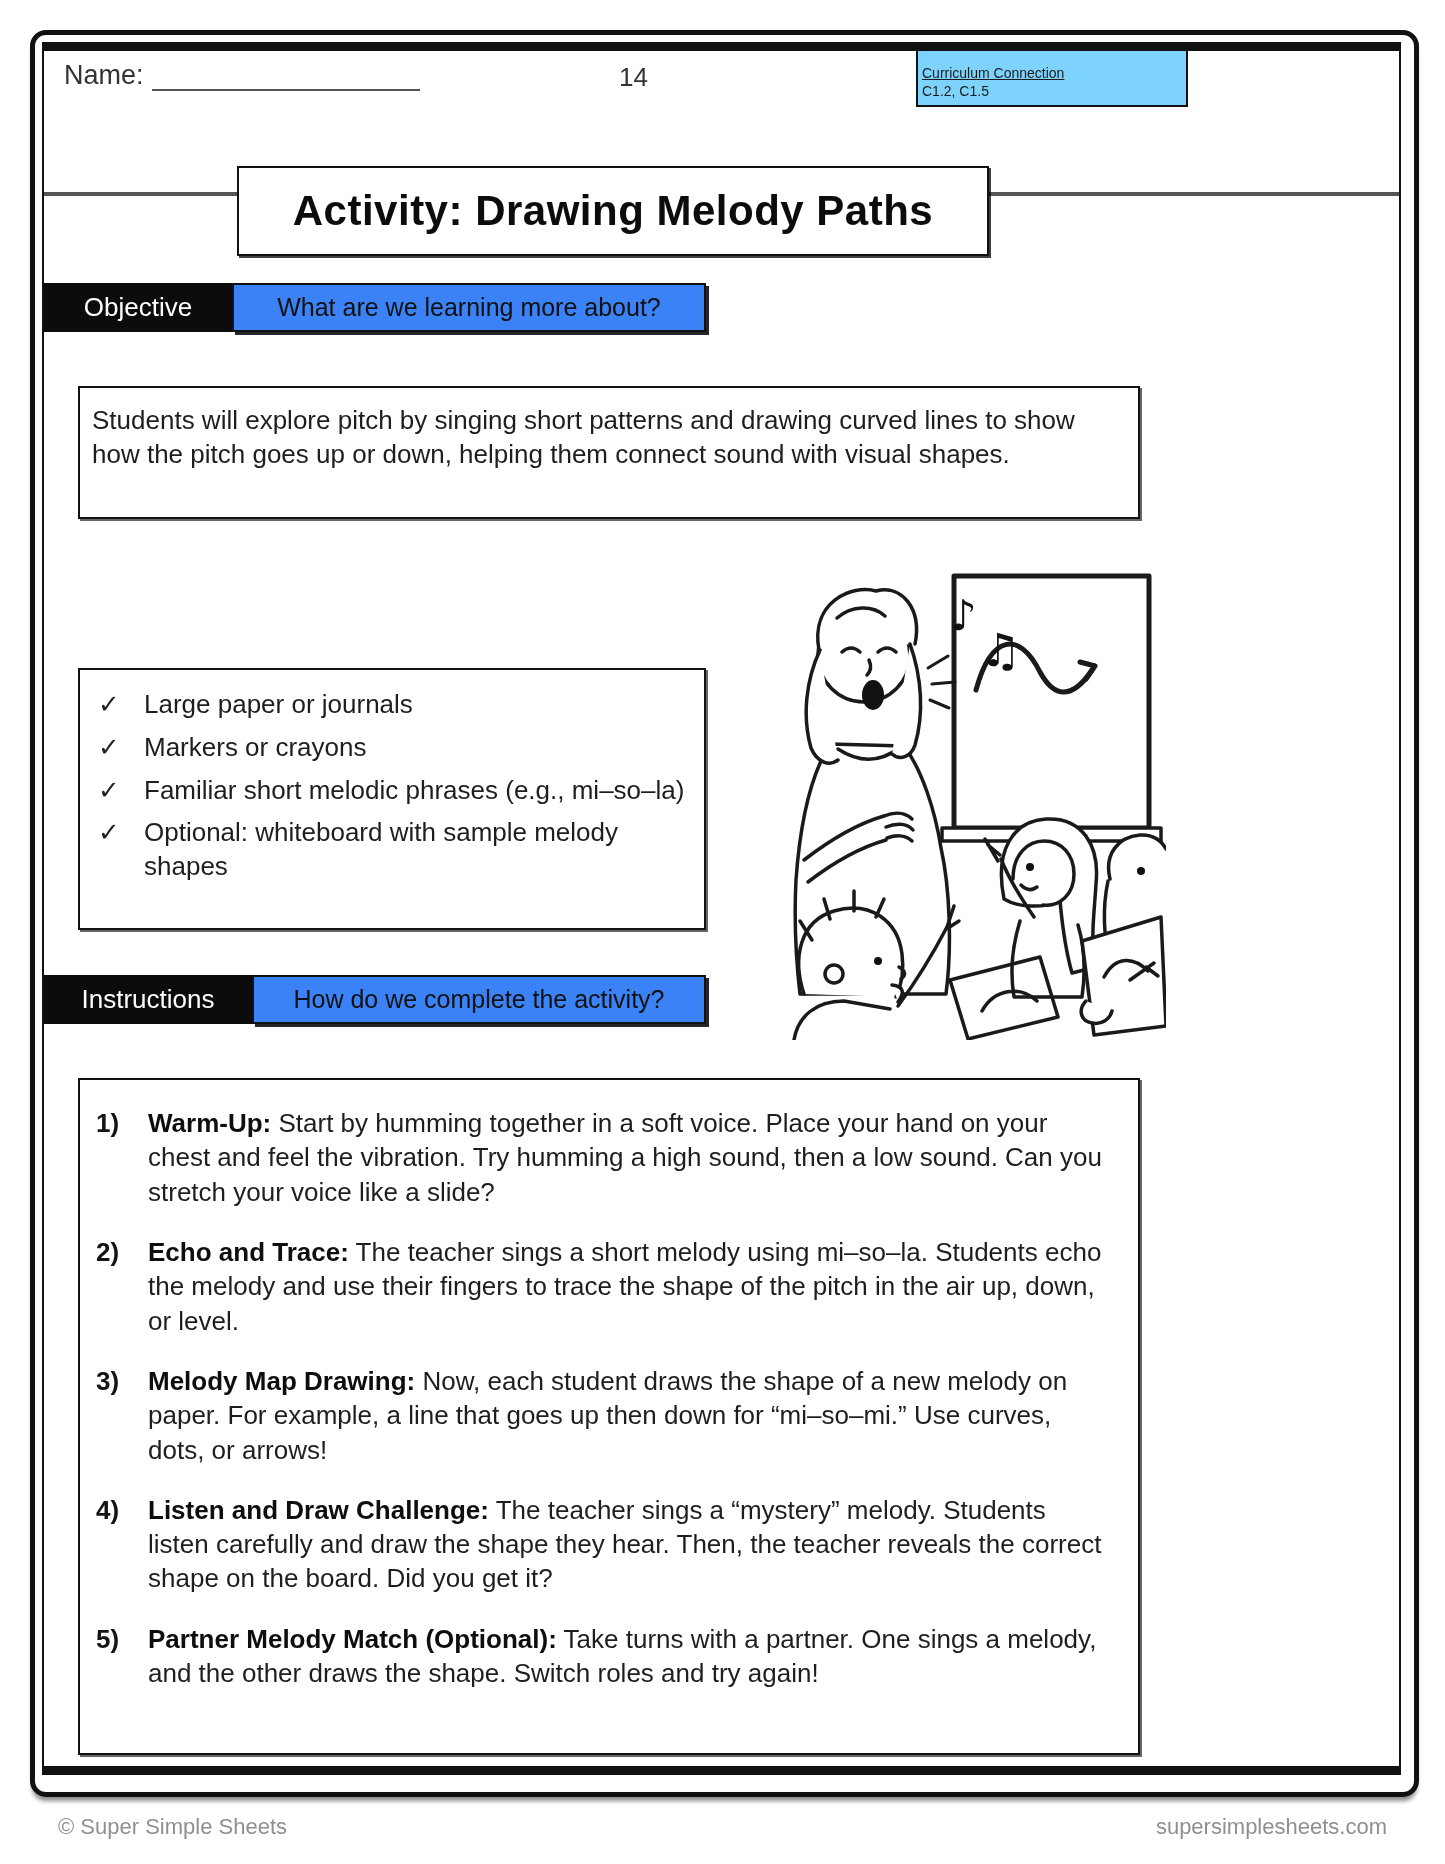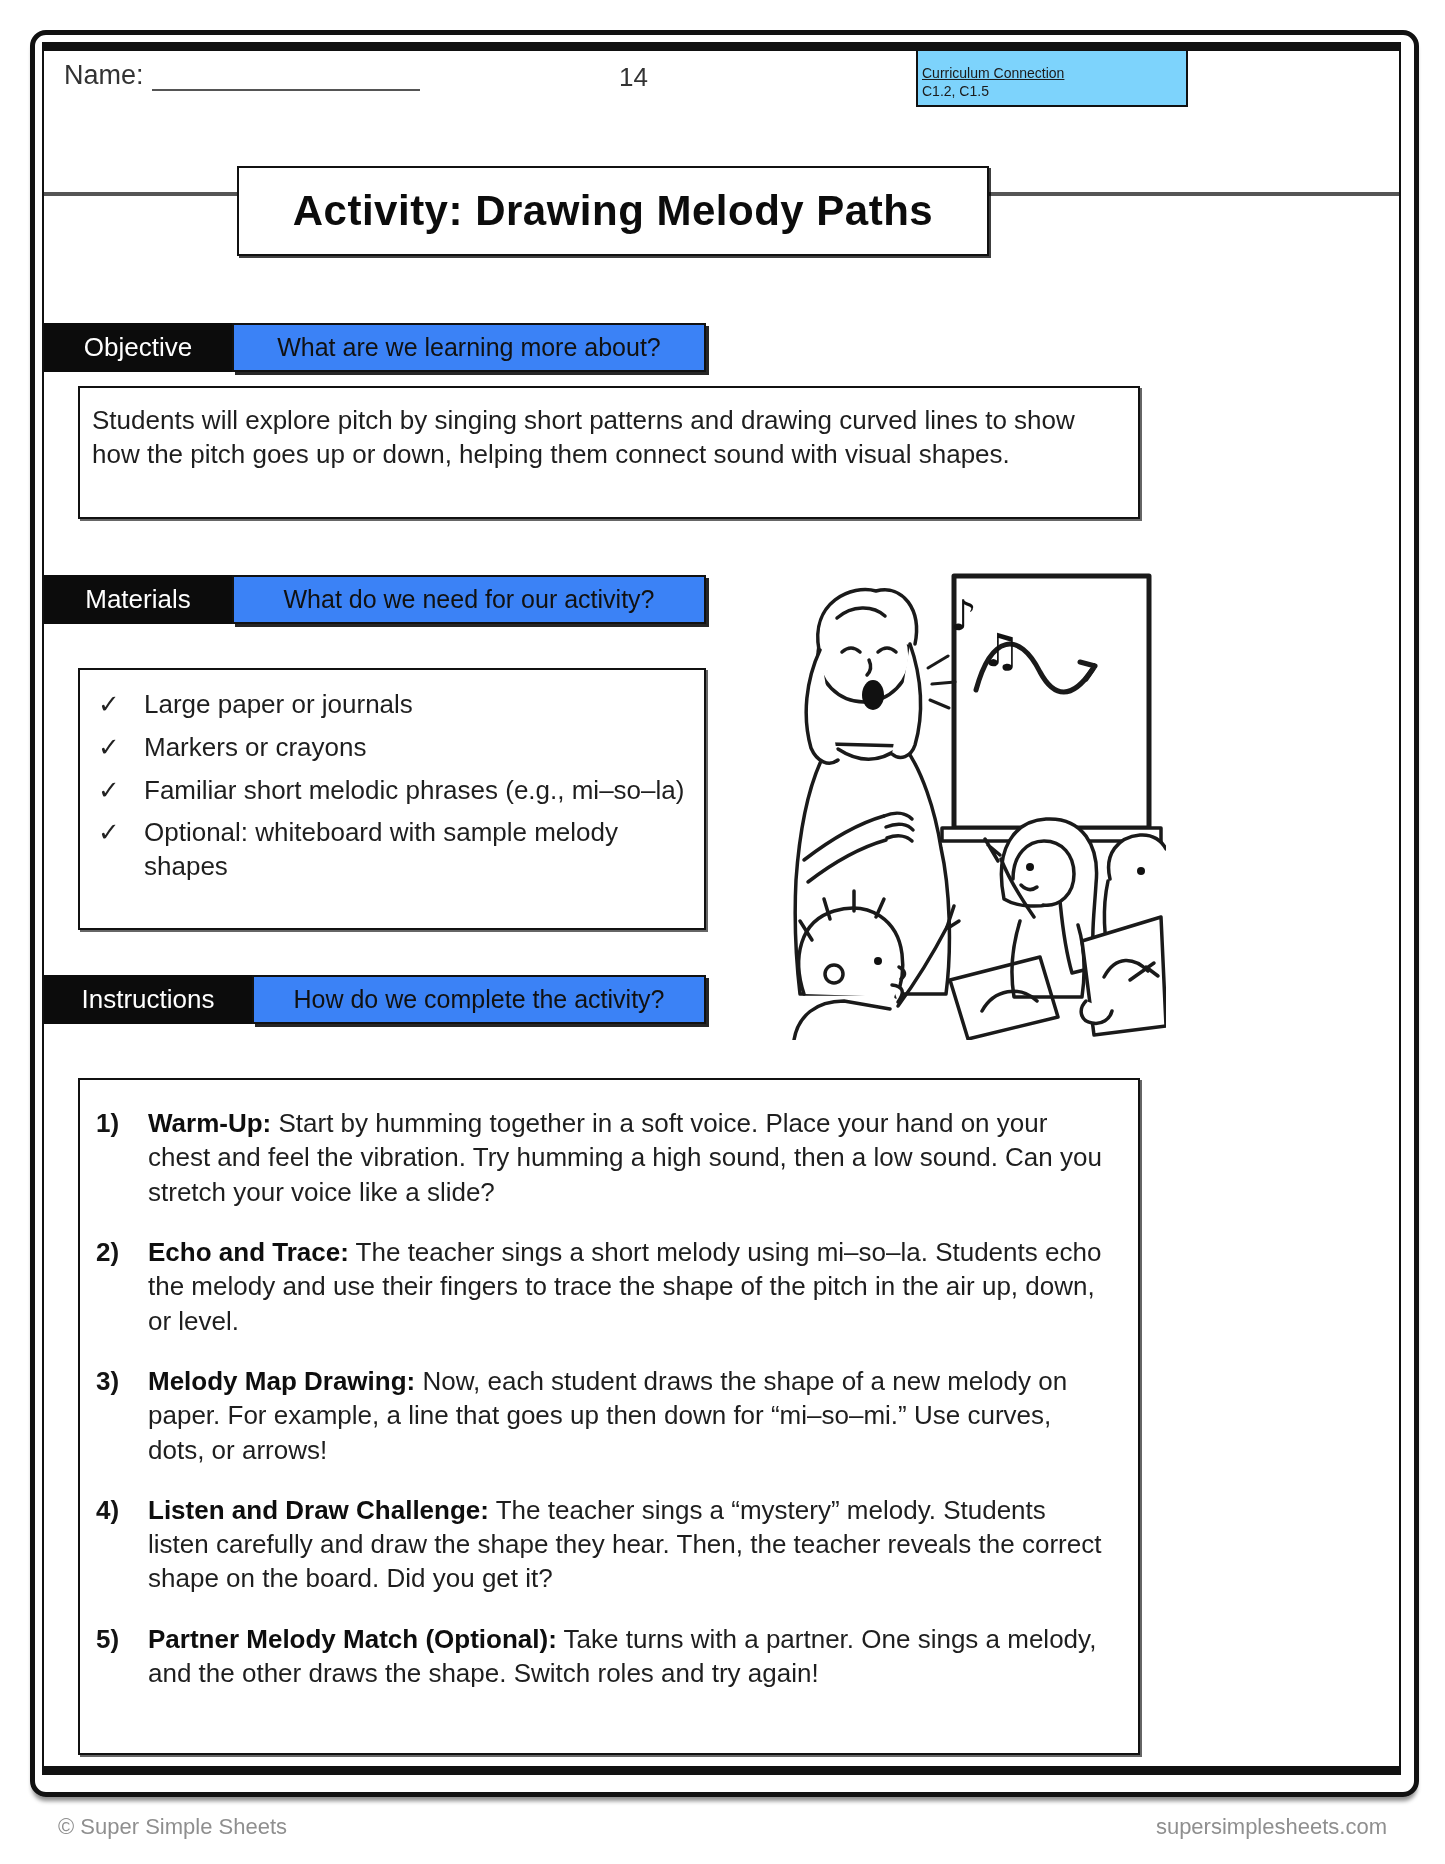--- a/index.html
+++ b/index.html
@@ -34,21 +34,21 @@
 
   
   .label-row{position:absolute;left:44px;display:flex;height:49px;z-index:1;}
   .sec-label{background:#0c0c0c;color:#fff;font-size:26px;display:flex;
         align-items:center;justify-content:center;}
   .w-obj{width:188px;} .w-mat{width:188px;} .w-ins{width:208px;}
   .sec-question{background:#3b82f6;border:2px solid #111;box-sizing:border-box;
         box-shadow:3px 3px 0 rgba(0,0,0,.85);font-size:25px;color:#111;display:flex;
         align-items:center;justify-content:center;}
   .q-obj{width:474px;} .q-mat{width:474px;} .q-ins{width:454px;}
-  .row-obj{top:283px;margin-top:40px;} .row-mat{top:575px;} .row-ins{top:975px;}
+  .row-obj{top:283px;} .row-mat{top:575px;} .row-ins{top:975px;}
 
   
   .content-box{position:absolute;background:#fff;border:2px solid #111;
         box-sizing:border-box;box-shadow:2px 2px 0 rgba(0,0,0,.6);}
   .obj-box{left:78px;top:386px;width:1062px;height:133px;padding:15px 12px;}
   .obj-box p{margin:0;font-size:26px;line-height:1.32;color:#1e1e1e;max-width:1012px;}
   .mat-box{left:78px;top:668px;width:628px;height:262px;padding:18px 18px;}
   .mat-item{display:flex;font-size:26px;line-height:1.3;color:#1e1e1e;margin-bottom:9px;}
   .check{width:46px;flex:0 0 46px;color:#222;}
   .ins-box{left:78px;top:1078px;width:1062px;height:677px;padding:26px 26px 20px 16px;}
@@ -88,24 +88,20 @@
   </div>
 
   <div class="label-row row-obj">
     <div class="sec-label w-obj">Objective</div>
     <div class="sec-question q-obj">What are we learning more about?</div>
   </div>
   <div class="content-box obj-box">
     <p>Students will explore pitch by singing short patterns and drawing curved lines to show how the pitch goes up or down, helping them connect sound with visual shapes.</p>
   </div>
 
-  <div class="label-row row-mat">
-    <div class="sec-label w-mat">Materials</div>
-    <div class="sec-question q-mat">What do we need for our activity?</div>
-  </div>
   <div class="content-box mat-box">
     <div class="mat-item">
       <span class="check">✓</span>
       <span>Large paper or journals</span>
     </div>
     <div class="mat-item">
       <span class="check">✓</span>
       <span>Markers or crayons</span>
     </div>
     <div class="mat-item">

